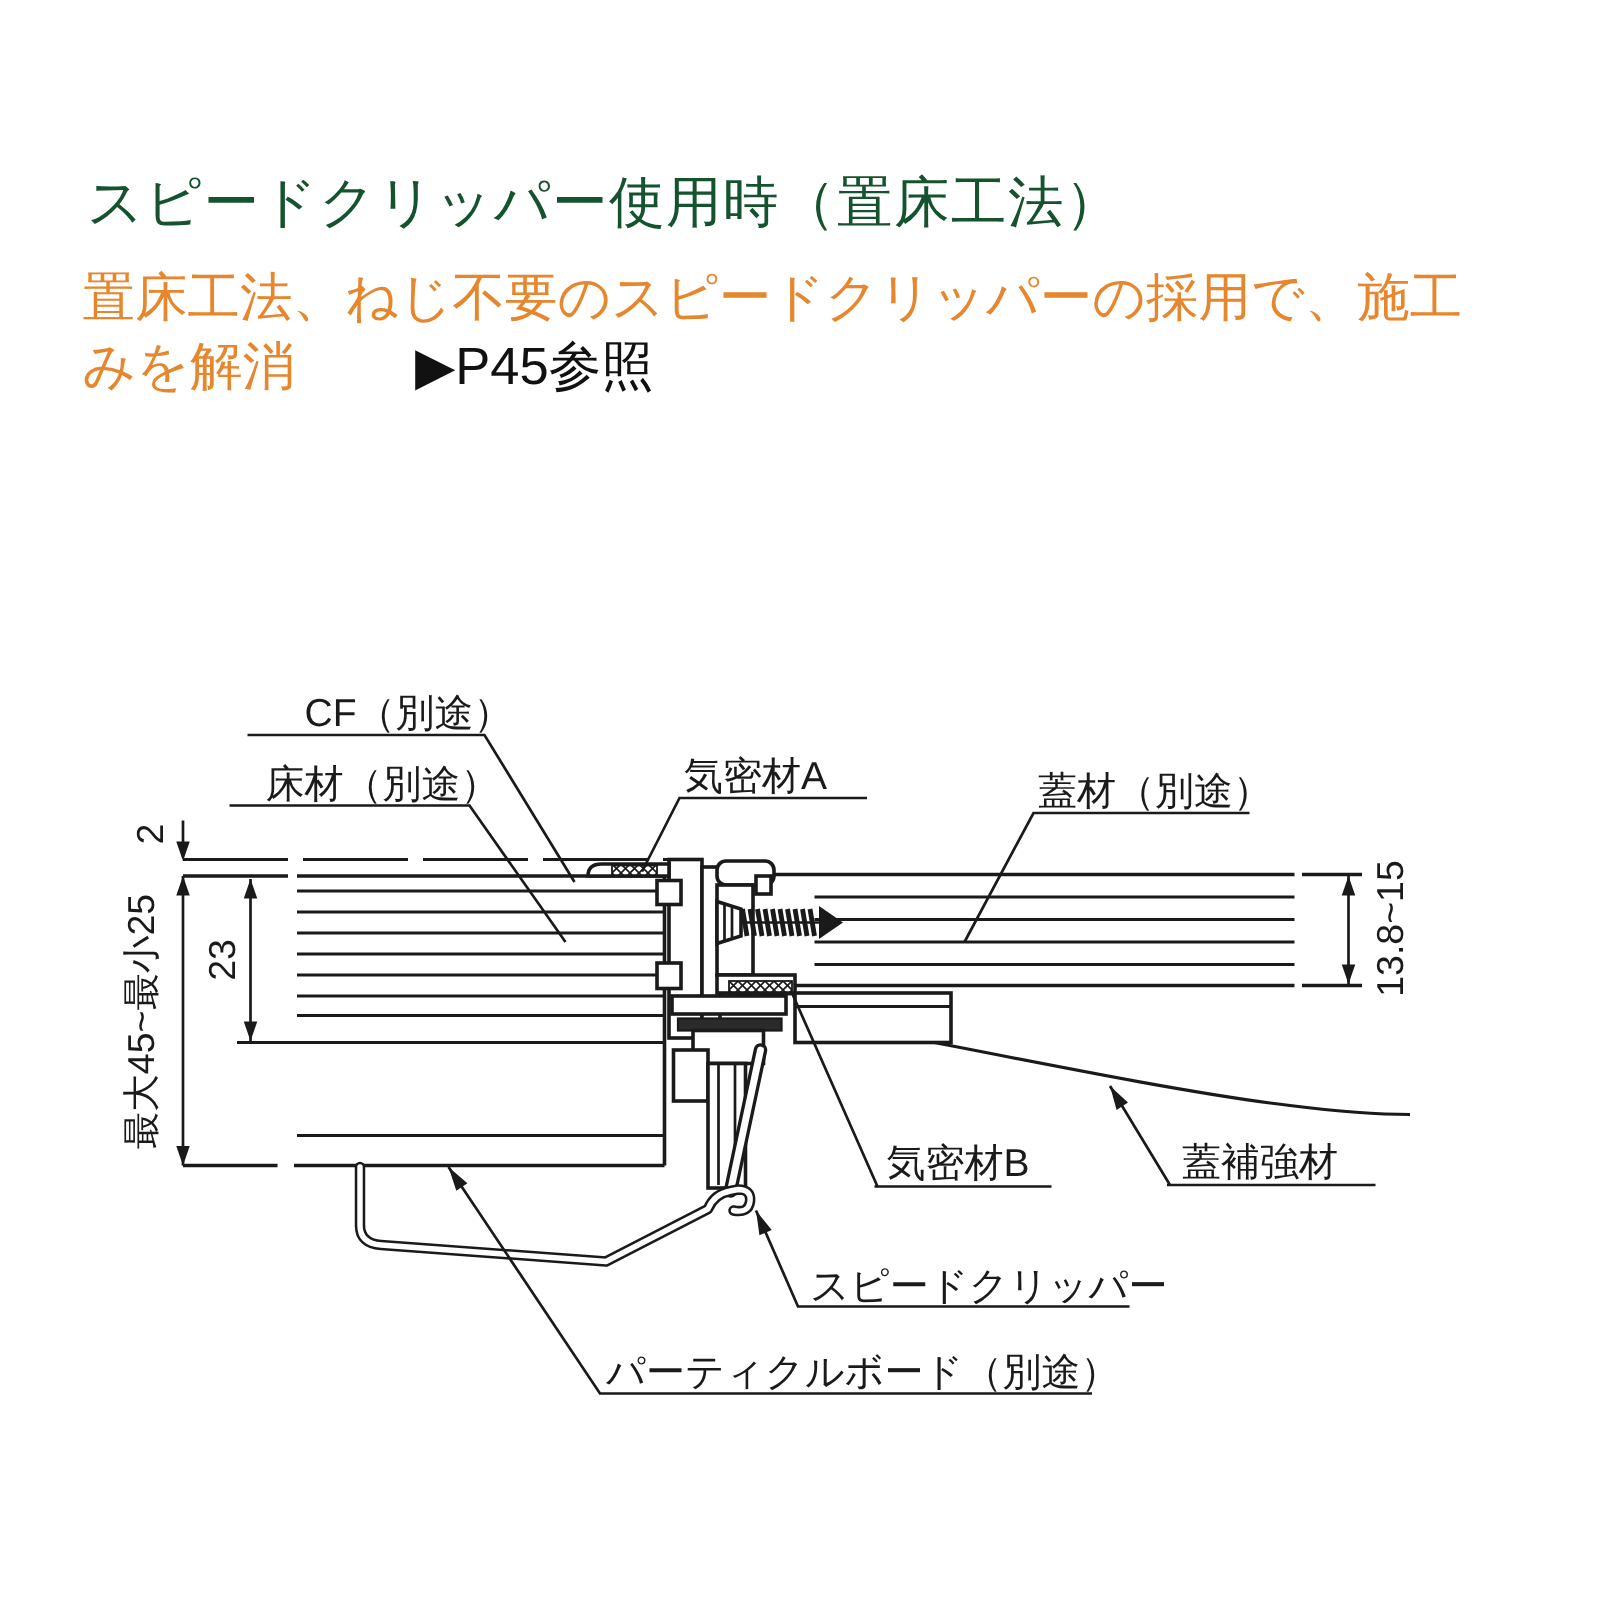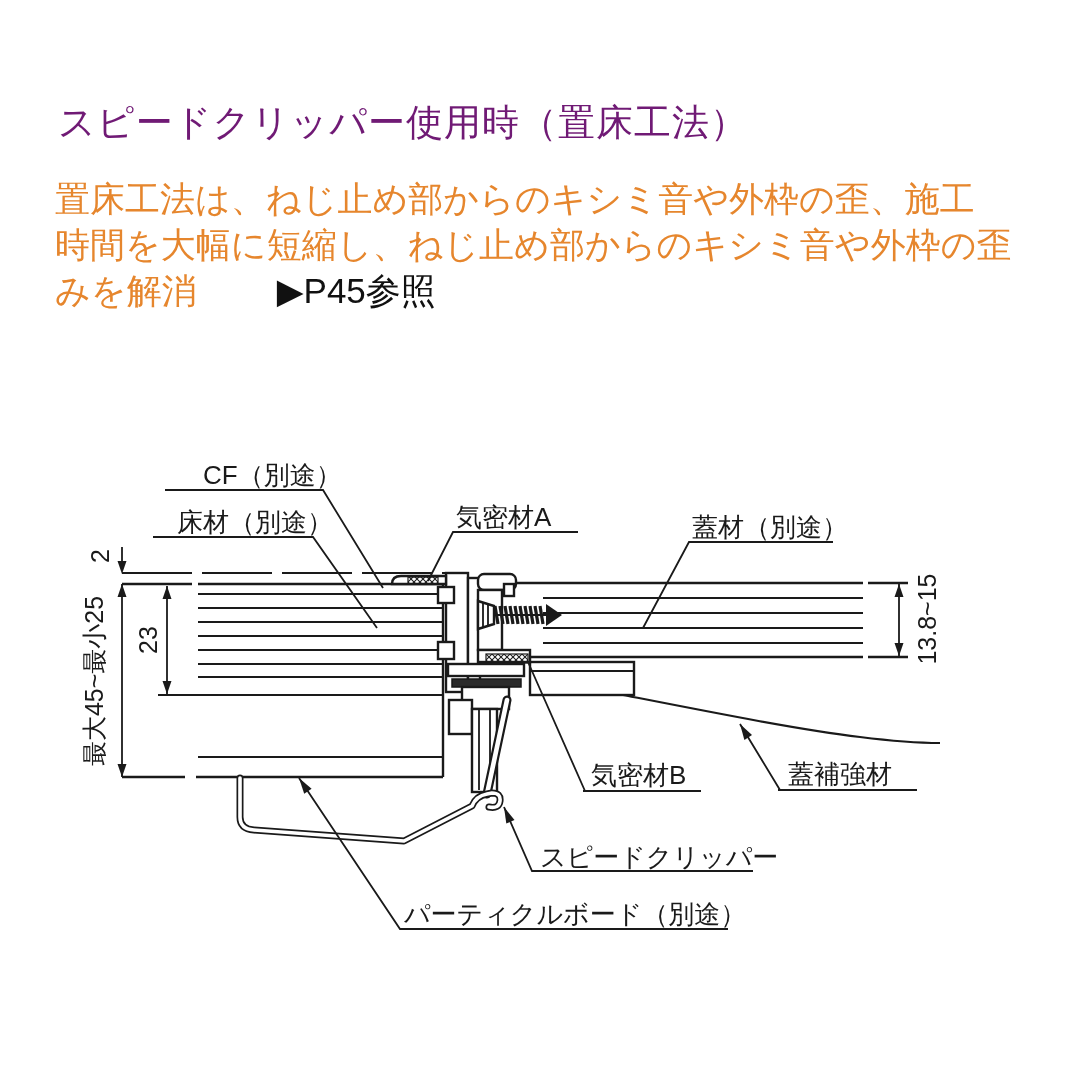--- a/index.html
+++ b/index.html
@@ -1,19 +1,19 @@
 <!DOCTYPE html>
 <html><head>
 <meta charset="utf-8">
 <style>
   html,body{margin:0;padding:0;background:#ffffff;}
   body{width:1080px;height:1080px;position:relative;overflow:hidden;
        font-family:"Liberation Sans",sans-serif;color:#1c1c1c;}
   .abs{position:absolute;}
-  .title{left:58px;top:98px;font-size:37px;letter-spacing:1px;color:#701a75;white-space:nowrap;}
+  .title{left:58px;top:110px;font-size:37px;letter-spacing:1px;color:#14532d;white-space:nowrap;}
   .intro{left:55px;top:176px;font-size:35px;line-height:46px;white-space:nowrap;}
   .intro .ln{height:46px;}
   .orange{color:#e6862d;}
   .ref{color:#111111;margin-left:80px;}
   svg{position:absolute;left:0;top:0;}
   .draw{fill:none;stroke:#1a1a1a;stroke-width:2.4;}
   .draw2{fill:none;stroke:#1a1a1a;stroke-width:2.1;}
   .thin{fill:none;stroke:#1a1a1a;stroke-width:1.8;}
   .wfill{fill:#ffffff;stroke:#1a1a1a;stroke-width:2.4;}
   .dark{fill:#2b2b2b;stroke:#1a1a1a;stroke-width:1.5;}
@@ -25,22 +25,21 @@
   .armO{fill:none;stroke:#1a1a1a;stroke-width:9;stroke-linecap:round;}
   .armI{fill:none;stroke:#ffffff;stroke-width:4.6;stroke-linecap:round;}
   .thread{stroke:#1a1a1a;stroke-width:3.2;}
 </style>
 </head>
 <body>
 
 <div class="abs title">スピードクリッパー使用時（置床工法）</div>
 
 <div class="abs intro orange">
-  <div class="ln">置床工法は、ねじ止め部からのキシミ音や外枠の歪、施工</div>
-  <div class="ln">時間を大幅に短縮し、ねじ止め部からのキシミ音や外枠の歪</div>
+  <div class="ln">置床工法、ねじ不要のスピードクリッパーの採用で、施工</div>
   <div class="ln">
     <span>みを解消</span><span class="ref">▶P45参照</span>
   </div>
 </div>
 
 <svg width="1080" height="1080" viewBox="0 0 1080 1080">
   <defs>
     <pattern id="hatch" width="6" height="6" patternUnits="userSpaceOnUse">
       <path d="M0,6 L6,0" stroke="#1a1a1a" stroke-width="1.1"></path>
       <path d="M0,0 L6,6" stroke="#1a1a1a" stroke-width="1.1"></path>

